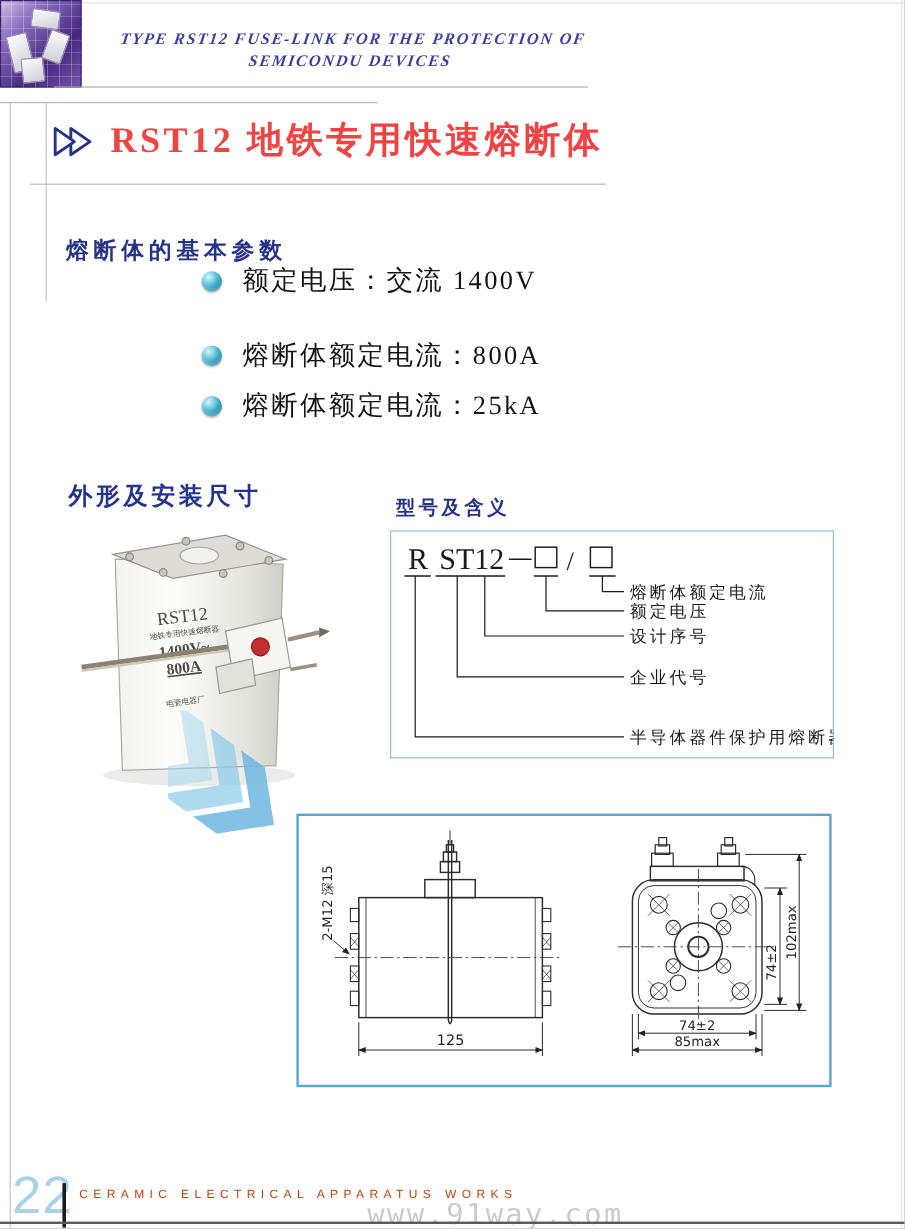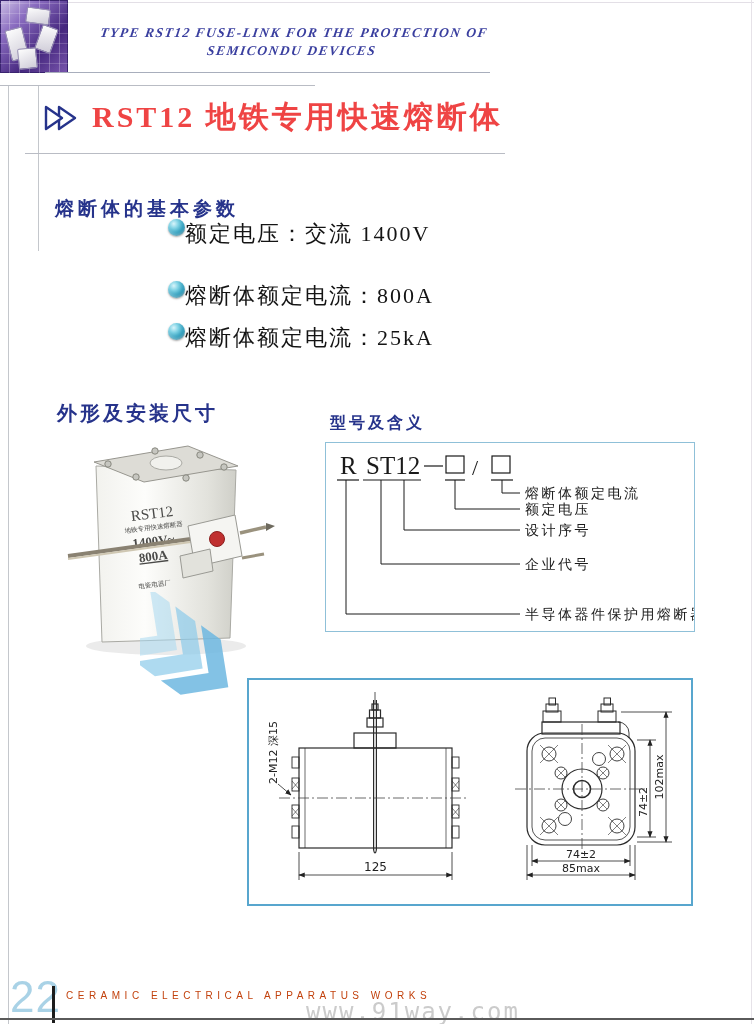--- a/index.html
+++ b/index.html
@@ -24,21 +24,21 @@
 
   
   .title-row{left:44px;top:97px;display:flex;align-items:center;gap:14px;}
   .page-title{font-size:30px;color:#ef4444;letter-spacing:3px;font-weight:600;}
 
   .section-label{color:#26338b;font-weight:700;}
   .params-heading{left:55px;top:170px;font-size:19px;letter-spacing:4px;margin-top:26px;}
   .outline-heading{left:57px;top:400px;font-size:20px;letter-spacing:3px;}
   .model-heading{left:330px;top:413px;font-size:16px;letter-spacing:3px;}
 
-  .spec-item{position:absolute;left:168px;display:flex;align-items:flex-start;}
+  .spec-item{position:absolute;left:168px;display:flex;align-items:center;gap:17px;}
   .sphere{width:17px;height:17px;border-radius:50%;flex:0 0 17px;
     background:radial-gradient(circle at 34% 28%,#d9f5fb 0%,#7fd2e4 28%,#2898b8 62%,#0d4a60 100%);
     box-shadow:0 1px 2px rgba(0,0,0,.35), inset 0 -2px 3px rgba(255,255,255,.35);}
   .spec-text{font-size:22px;color:#141414;letter-spacing:2px;}
 
   .model-box{left:325px;top:442px;width:370px;height:190px;border:1px solid #8fc0d8;box-sizing:border-box;}
   .drawing-box{left:247px;top:678px;width:446px;height:228px;border:2px solid #58a6ce;box-sizing:border-box;background:#fff;}
 
   
   .page-num{left:10px;top:972px;font-family:"Liberation Sans",sans-serif;

